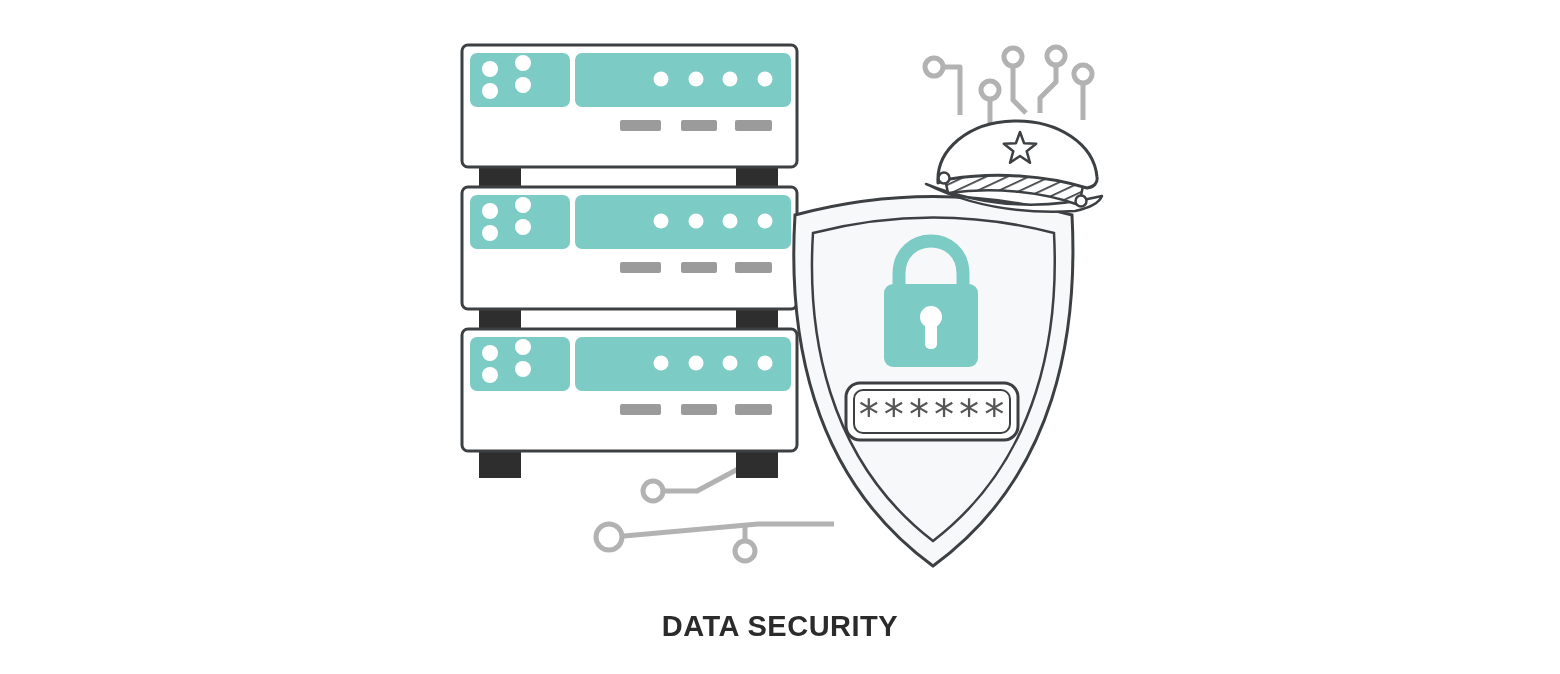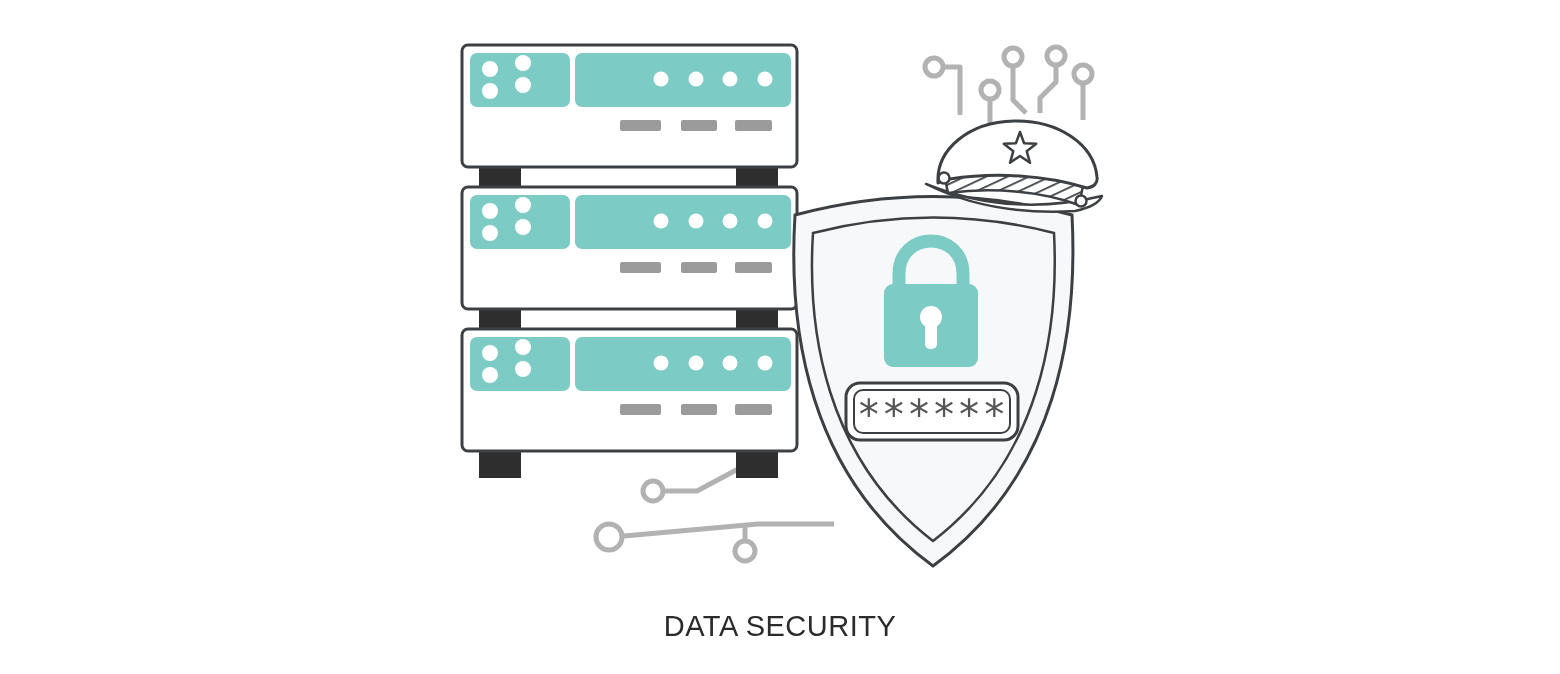--- a/index.html
+++ b/index.html
@@ -54,21 +54,21 @@
   .circuit { fill: none; stroke: #b2b2b2; stroke-width: 5; stroke-linejoin: round; }
   .node    { fill: #ffffff; stroke: #b2b2b2; stroke-width: 5; }
   
   .title {
     position: absolute;
     left: 0;
     top: 610px;
     width: 100%;
     text-align: center;
     font-size: 29px;
-    font-weight: 400;
+    font-weight: 700;
     letter-spacing: 0.5px;
     color: #2b2b2b;
   }
 </style>
 </head>
 <body>
 
 <div class="stage">
 
   <svg class="art" viewBox="0 0 1560 674" xmlns="http://www.w3.org/2000/svg">

